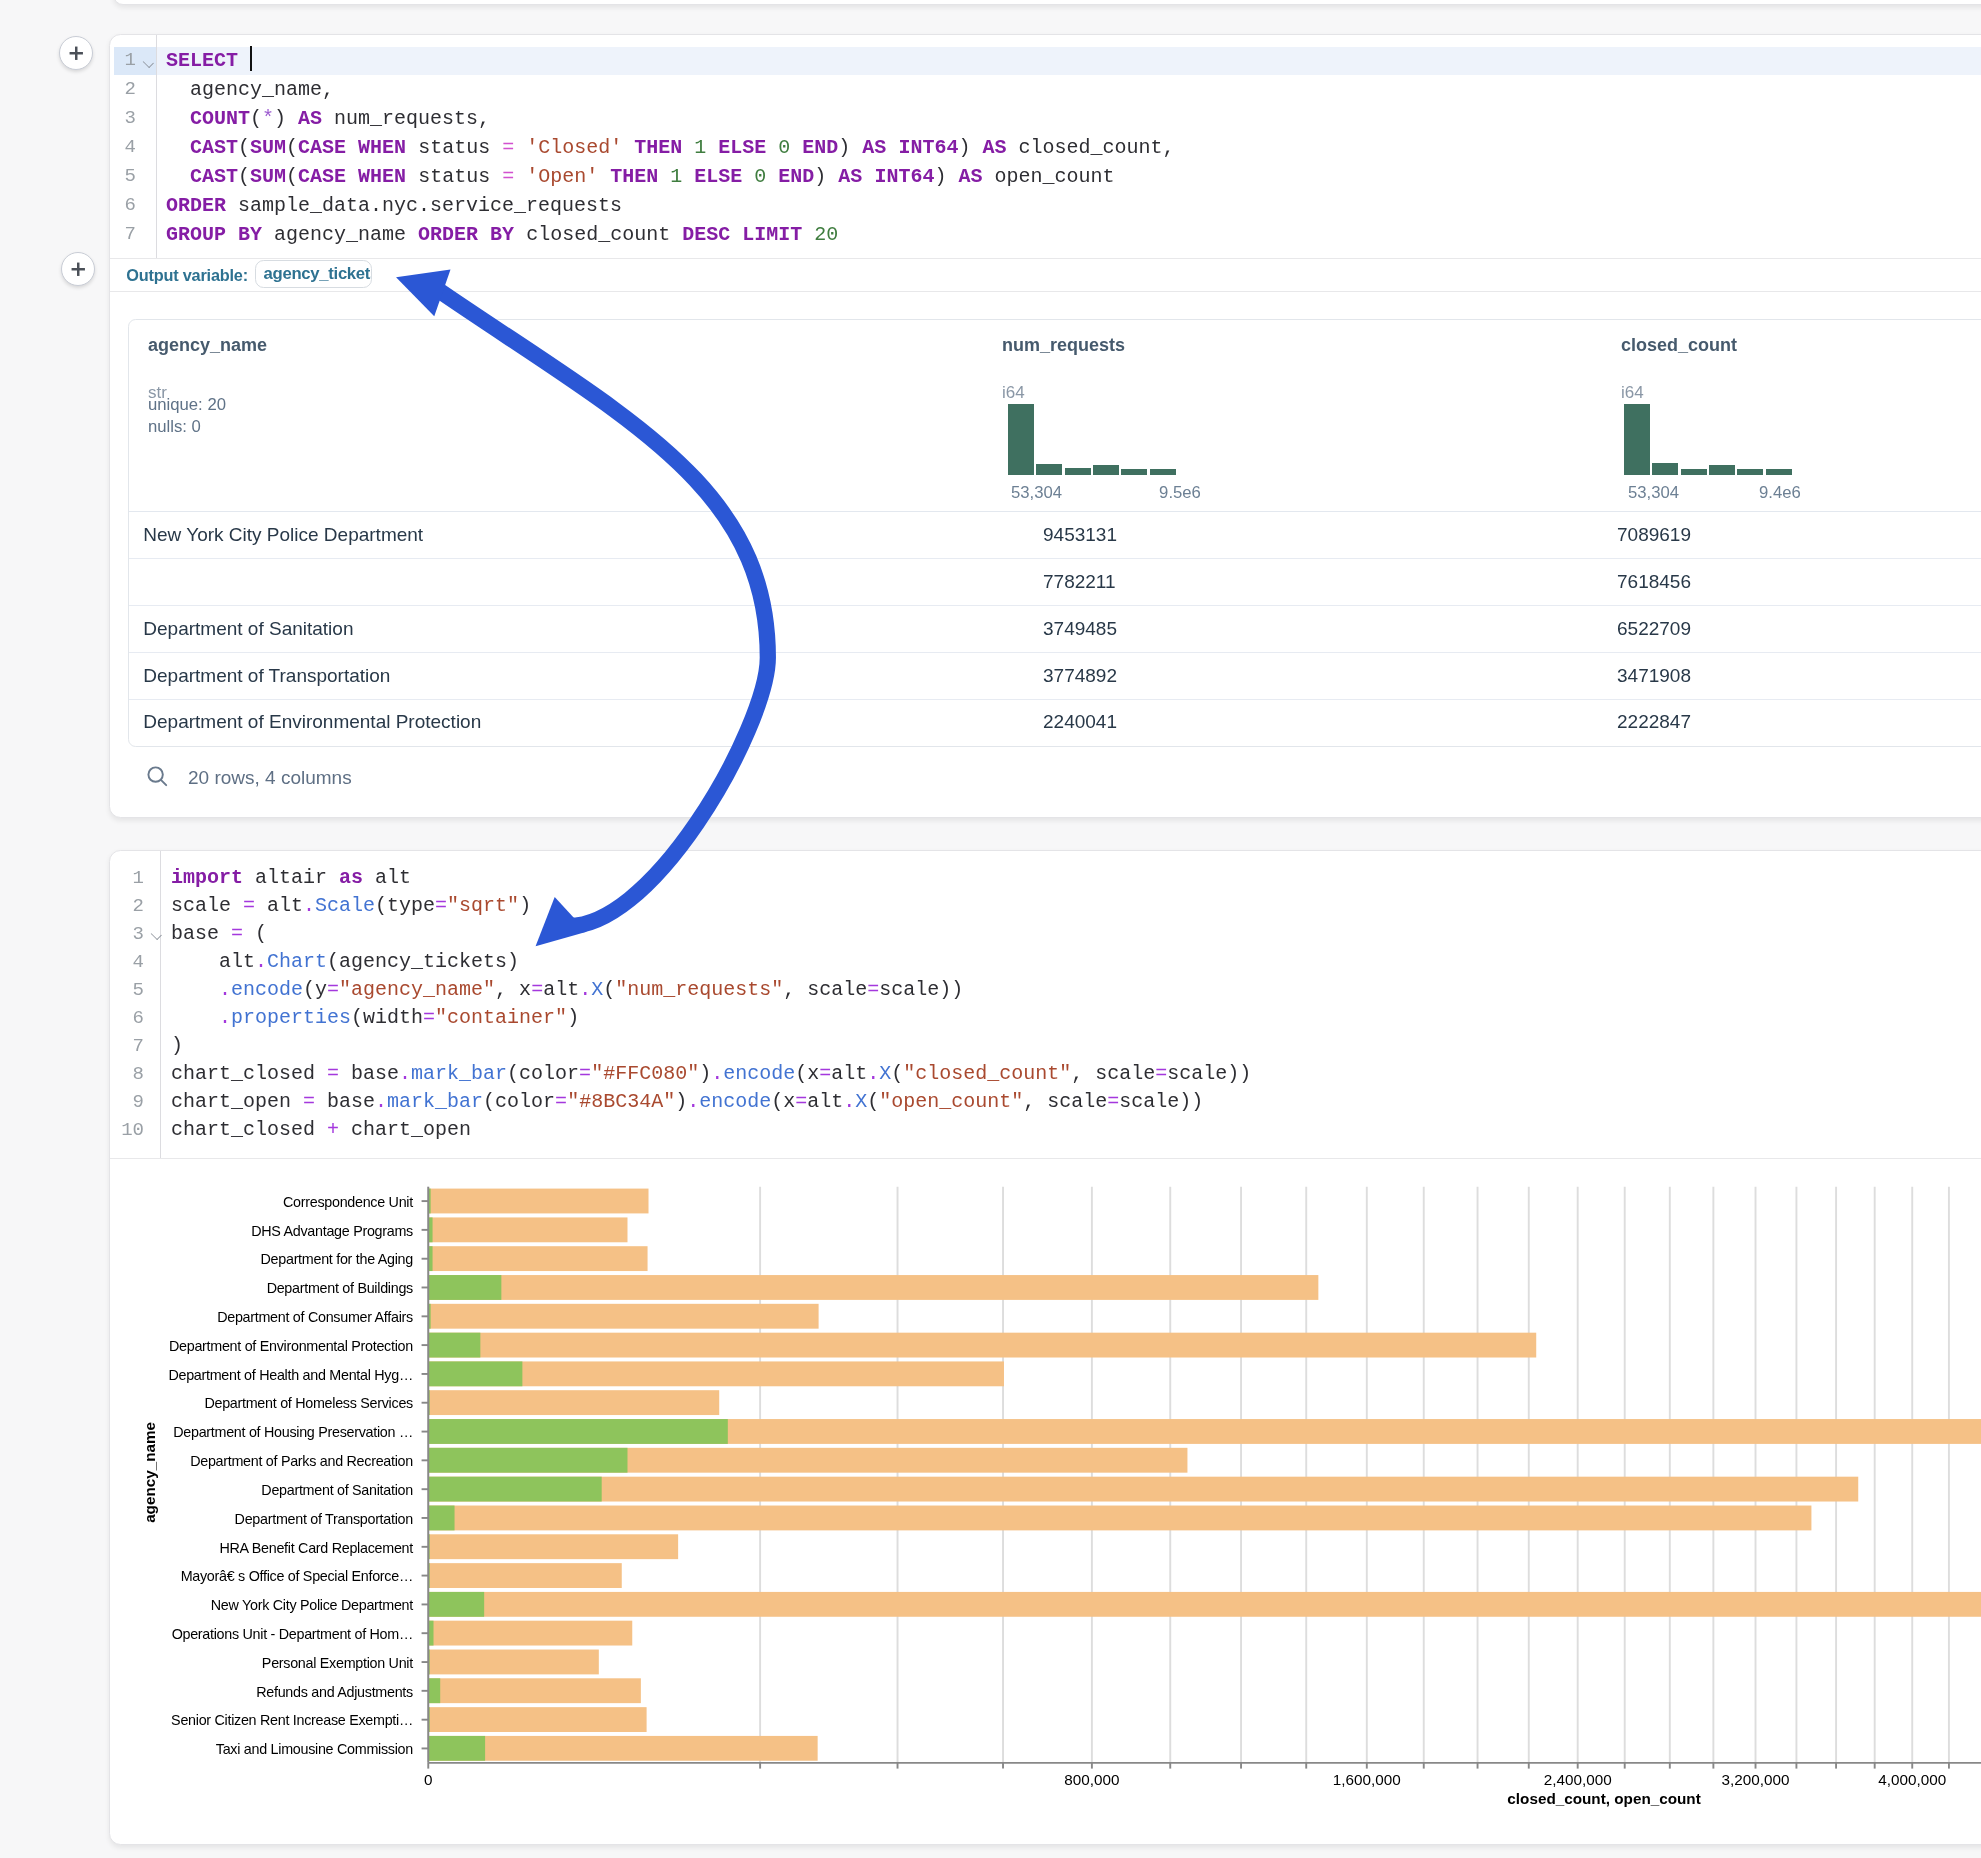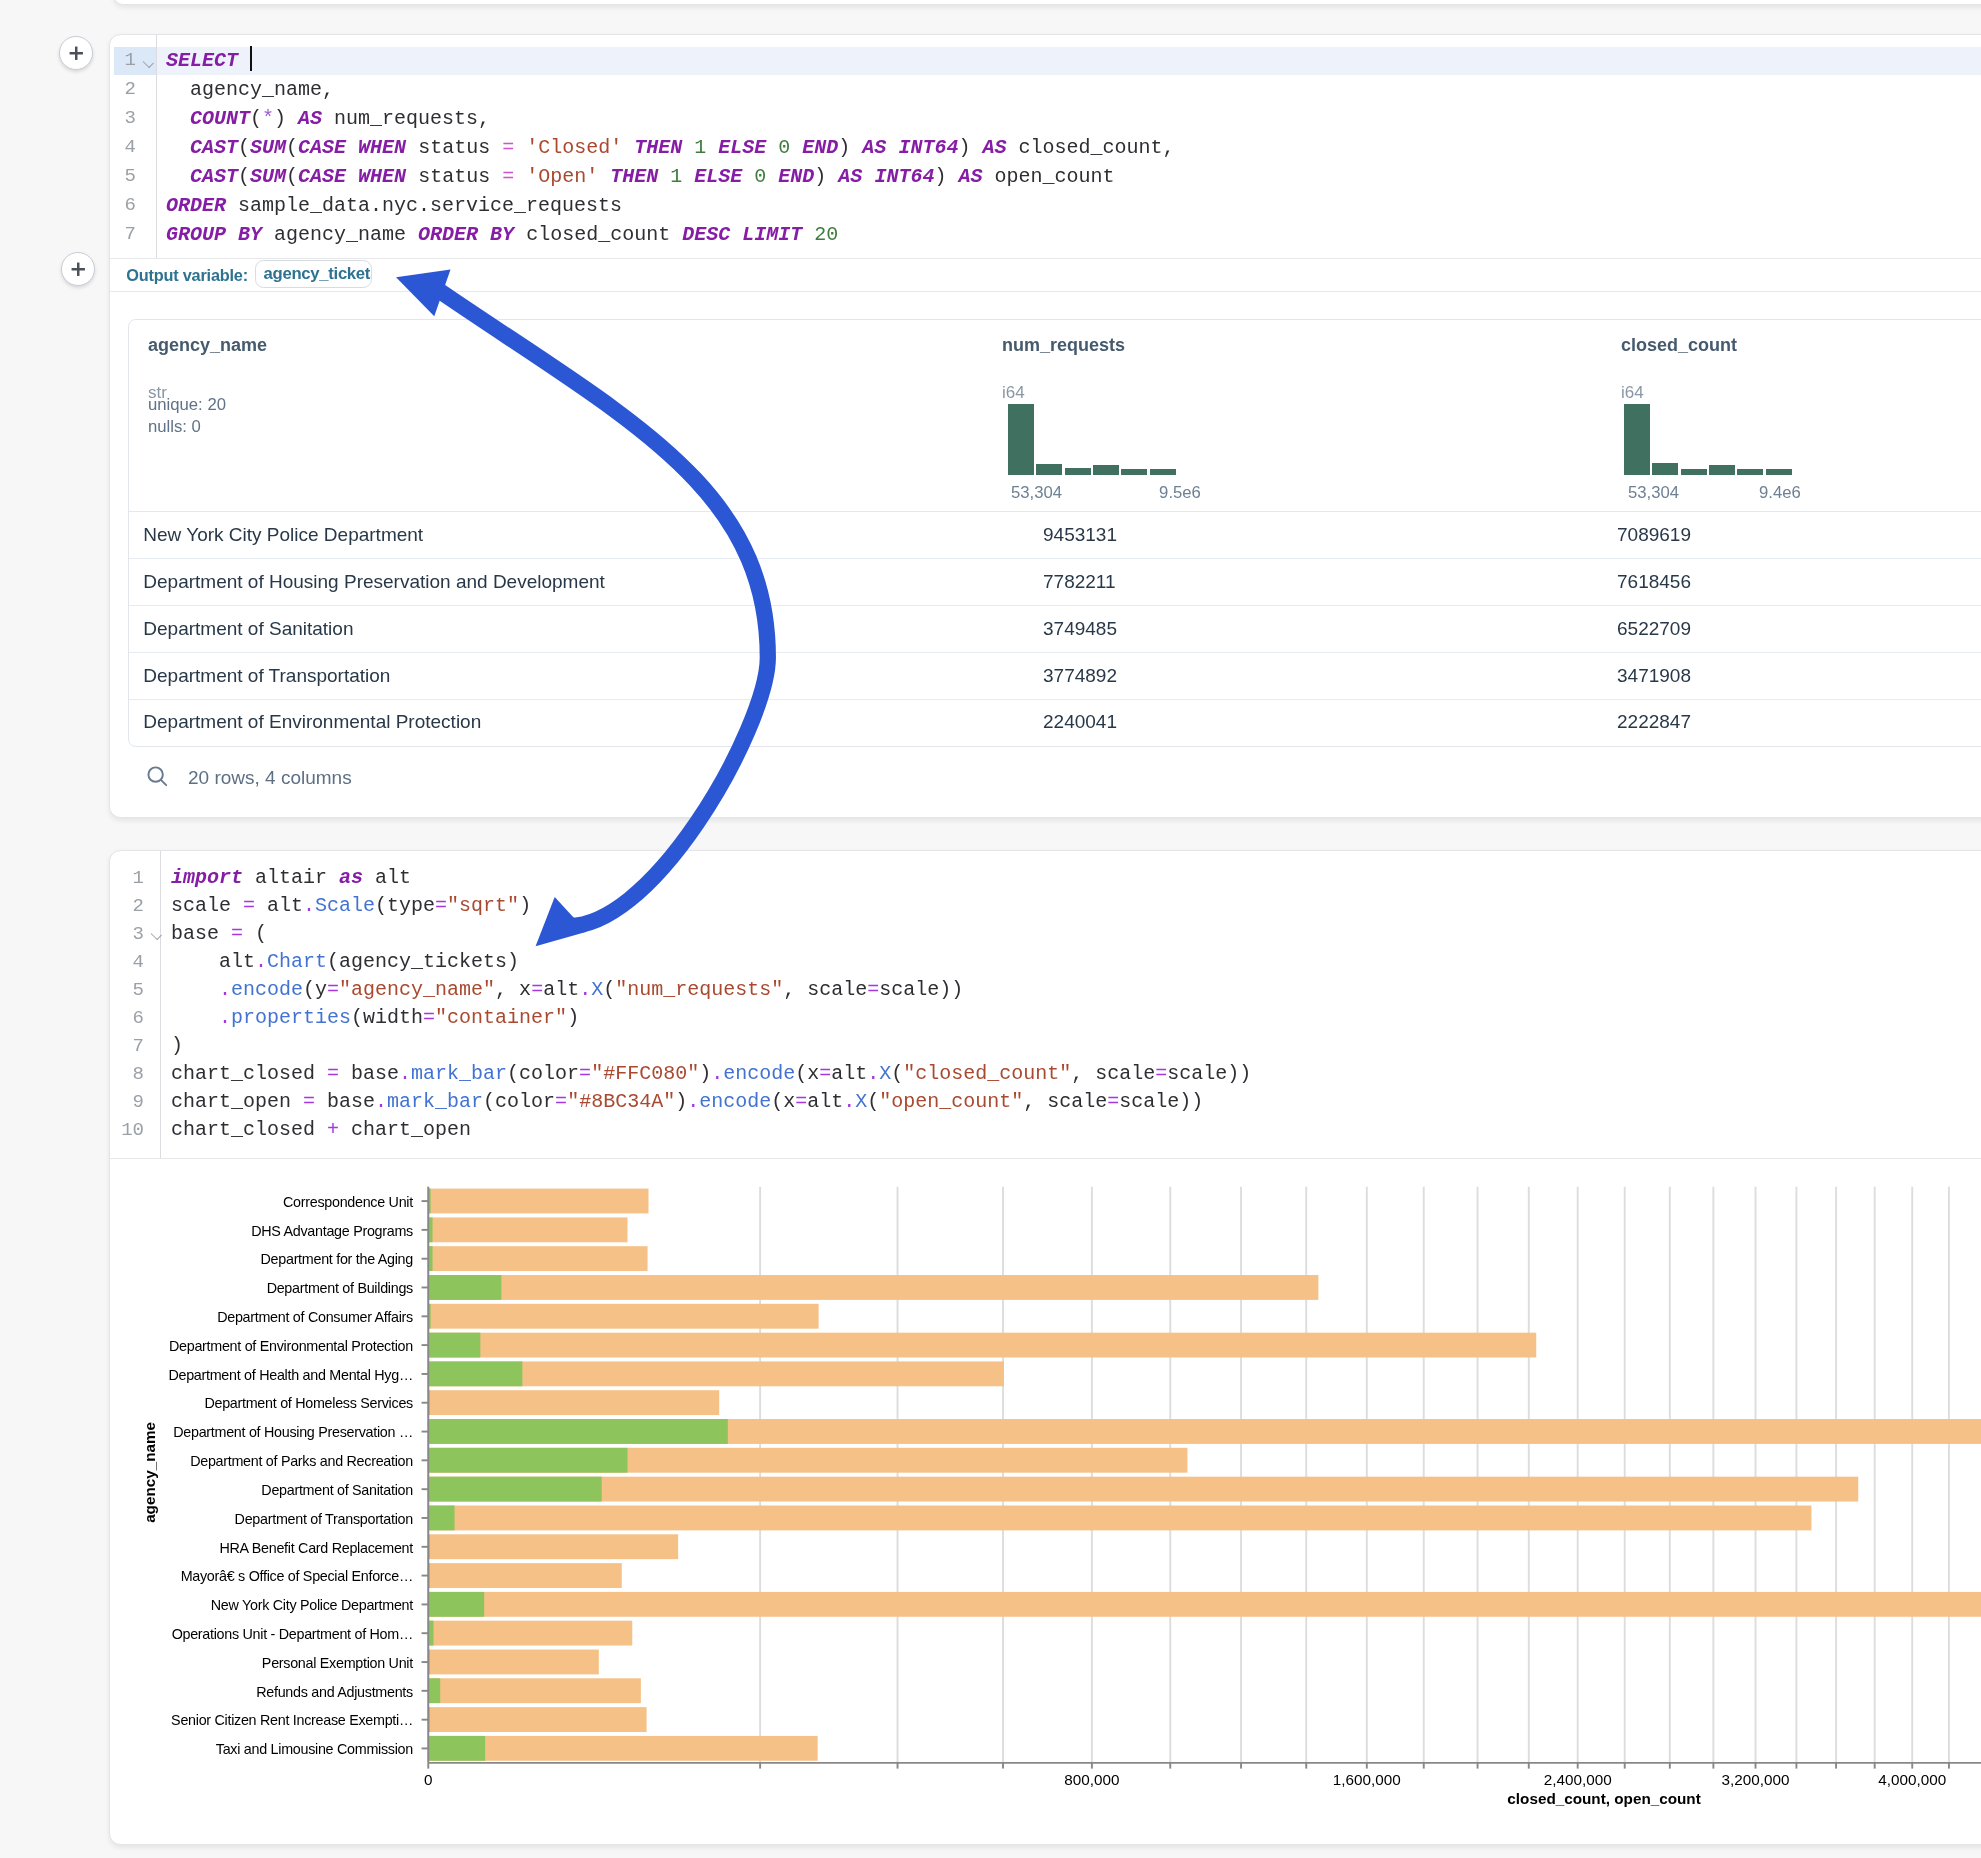--- a/index.html
+++ b/index.html
@@ -8,21 +8,21 @@
   box-shadow:0 2.9px 5.7px rgba(0,0,0,0.07); }
 #remnant { left:113px; top:-15.3px; width:1926px; height:20px; }
 #cell1 { left:109px; top:34px; width:1930px; height:784px; }
 #cell2 { left:109px; top:850px; width:1930px; height:995px; }
 .plus { position:absolute; width:34px; height:34px; border-radius:50%; background:#fff;
   border:1px solid #c9cdd6; box-shadow:0 1.9px 3.8px rgba(0,0,0,0.13); }
 .plus svg { position:absolute; left:0; top:0; }
 
 .codewrap { position:absolute; left:0; right:0; top:0; font-family:"Liberation Mono", monospace; font-size:20px; }
 .cl { white-space:pre; color:#2e2e33; position:relative; }
-.k { color:#851da5; font-weight:bold;font-style:italic; }
+.k { color:#851da5; font-weight:bold; }
 .op { color:#d251cf; }
 .po { color:#a438dd; }
 .st { color:#a9492f; }
 .nu { color:#3f7d3f; }
 .fn { color:#4273d2; }
 .star { color:#9d5cd0; }
 .cur { display:inline-block; width:1.9px; height:25px; background:#111; vertical-align:-4.8px; }
 .gut { position:absolute; top:0; left:0; text-align:right; color:#9aa0a6;
   font-family:"Liberation Mono", monospace; font-size:19px; }
 .gln { position:relative; }
@@ -132,21 +132,20 @@
         </div>
         <span class="hl" style="left:1499px;">53,304</span>
         <span class="hl" style="left:1630px;width:76px;">9.4e6</span>
     </div>
     <div class="trow" style="top:192px;">
         <span class="c1">New York City Police Department</span>
         <span class="c2">9453131</span>
         <span class="c3">7089619</span>
       </div>
       <div class="trow" style="top:239px;">
-        <span class="c1">Department of Housing Preservation and Development</span>
         <span class="c2">7782211</span>
         <span class="c3">7618456</span>
       </div>
       <div class="trow" style="top:286px;">
         <span class="c1">Department of Sanitation</span>
         <span class="c2">3749485</span>
         <span class="c3">6522709</span>
       </div>
       <div class="trow" style="top:333px;">
         <span class="c1">Department of Transportation</span>

